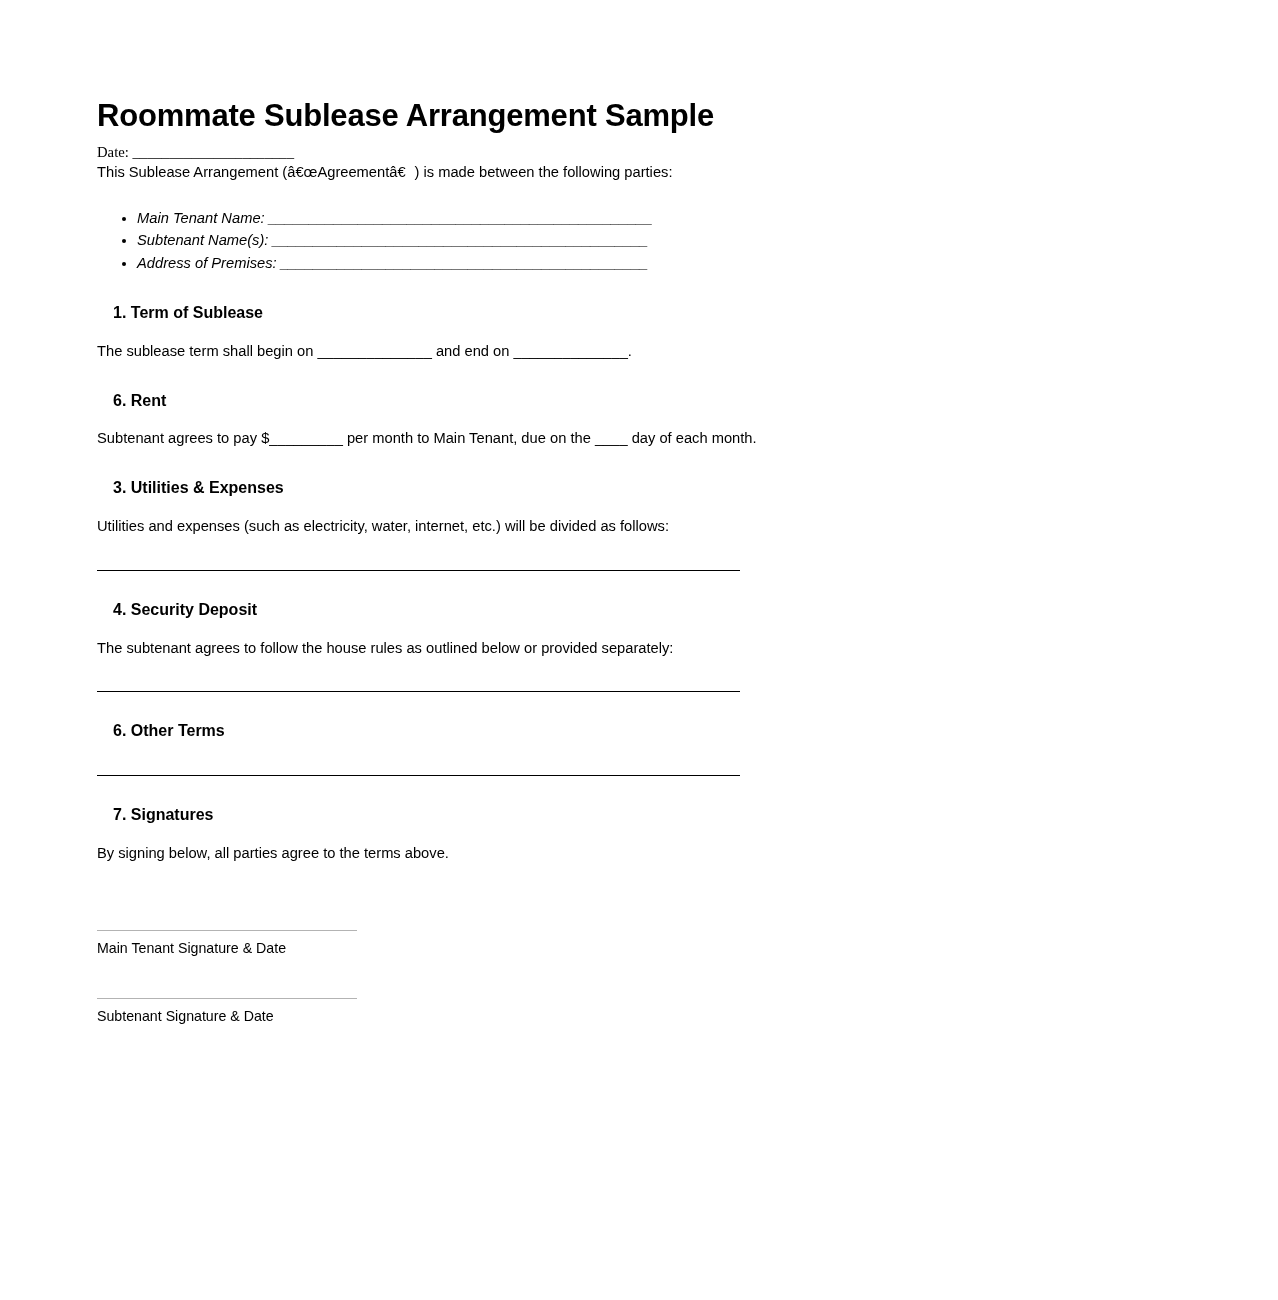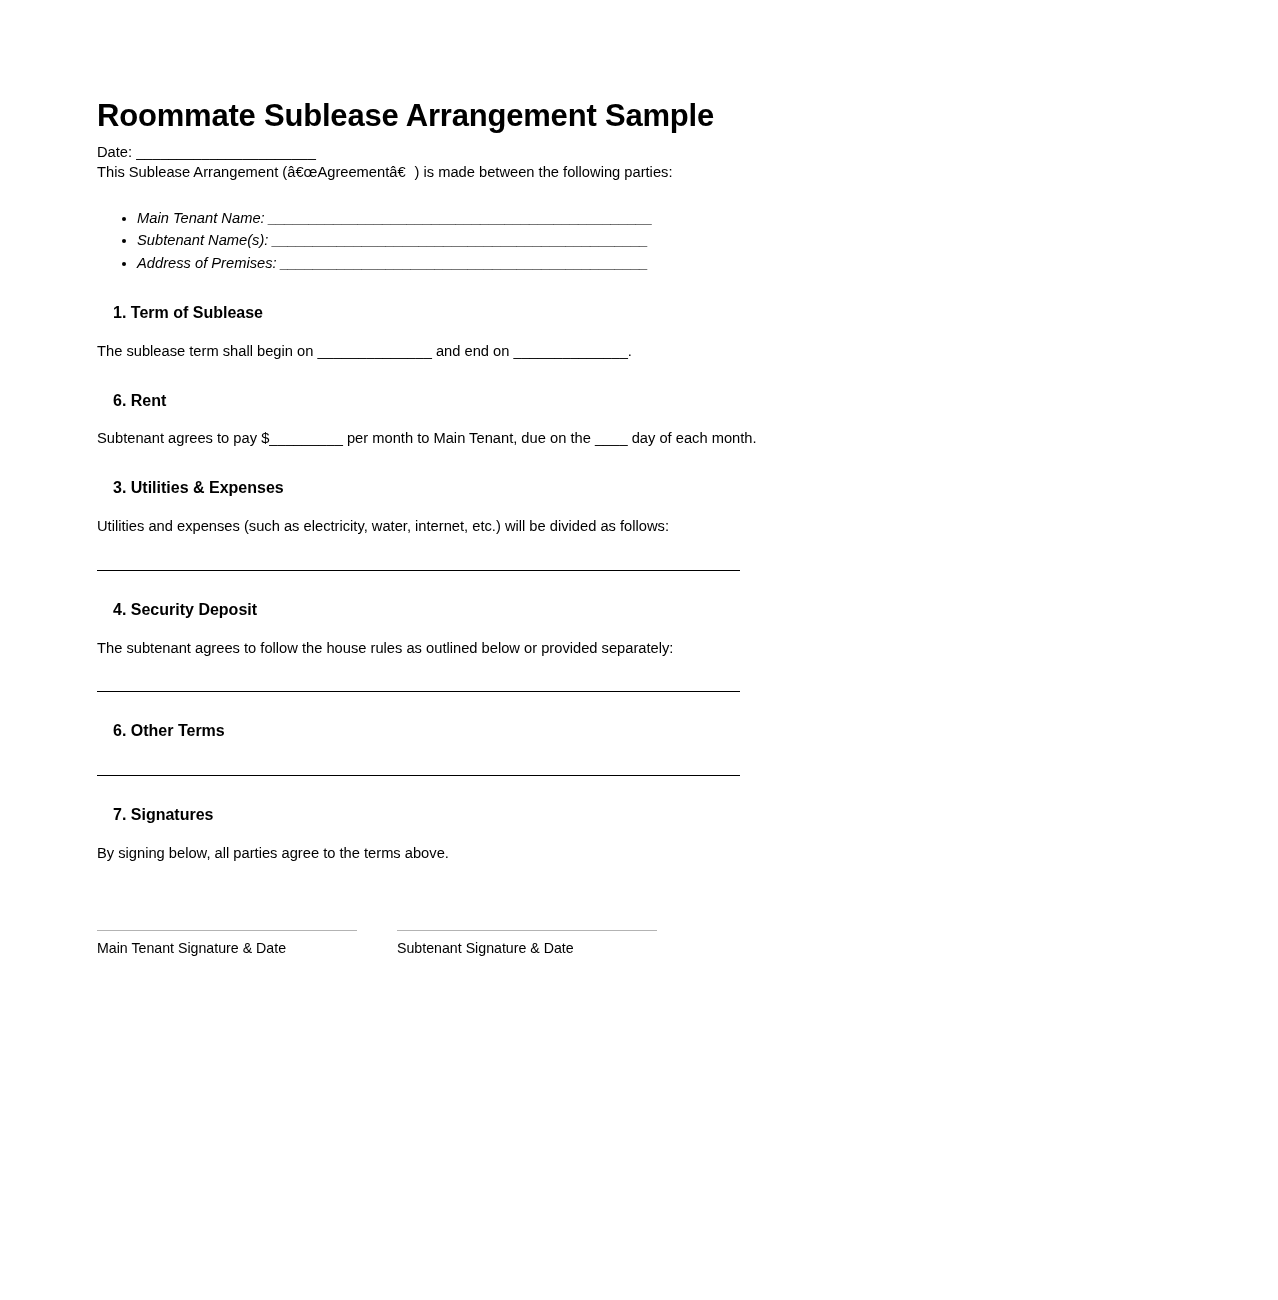--- a/index.html
+++ b/index.html
@@ -34,20 +34,21 @@
     white-space: nowrap;
   }
   p.body-line {
     font-size: 14.7px;
     line-height: 1.35;
     margin: 0;
     white-space: nowrap;
   }
   .date-line {
     margin-top: 11px;
+    font-family: Liberation Serif, serif;
   }
   .intro-line {
     margin-top: 28px;
   }
   ul.party-list {
     list-style: disc;
     margin: 24px 0 0 0;
     padding-left: 40px;
     font-style: italic;
   }
@@ -70,20 +71,21 @@
     width: 643px;
     height: 0;
     border: 0;
     border-top: 1.6px solid #000000;
     margin: 33px 0 0 0;
   }
   .sig-block {
     margin-top: 66px;
     display: flex;
     gap: 40px;
+    flex-direction: column;
   }
   .sig-col {
     width: 260px;
   }
   .sig-rule {
     width: 260px;
     height: 0;
     border: 0;
     border-top: 1.3px solid #b3b3b3;
     margin: 0;

